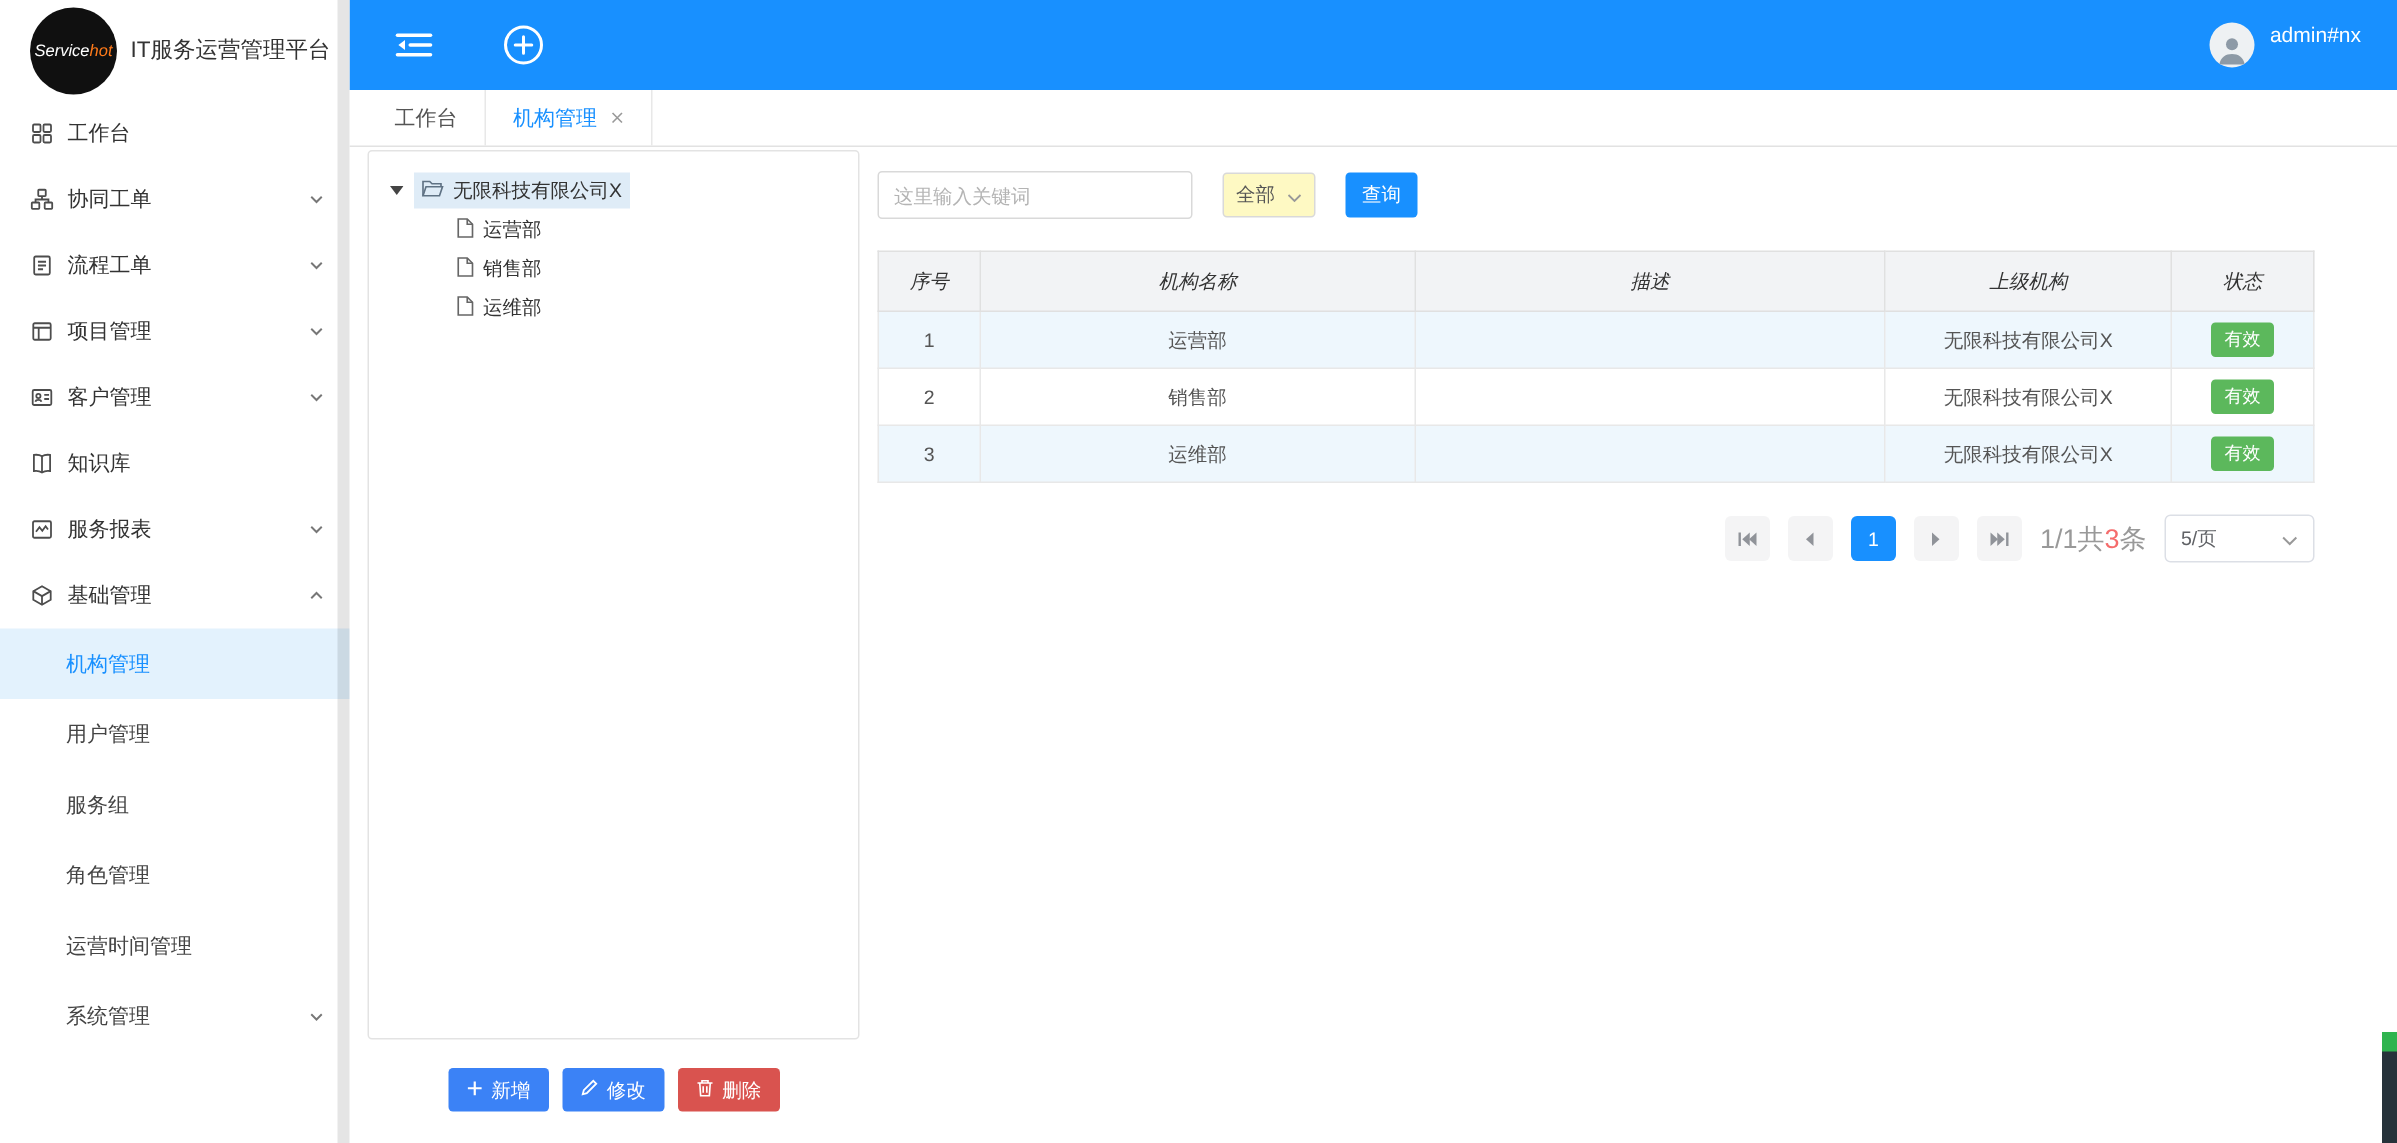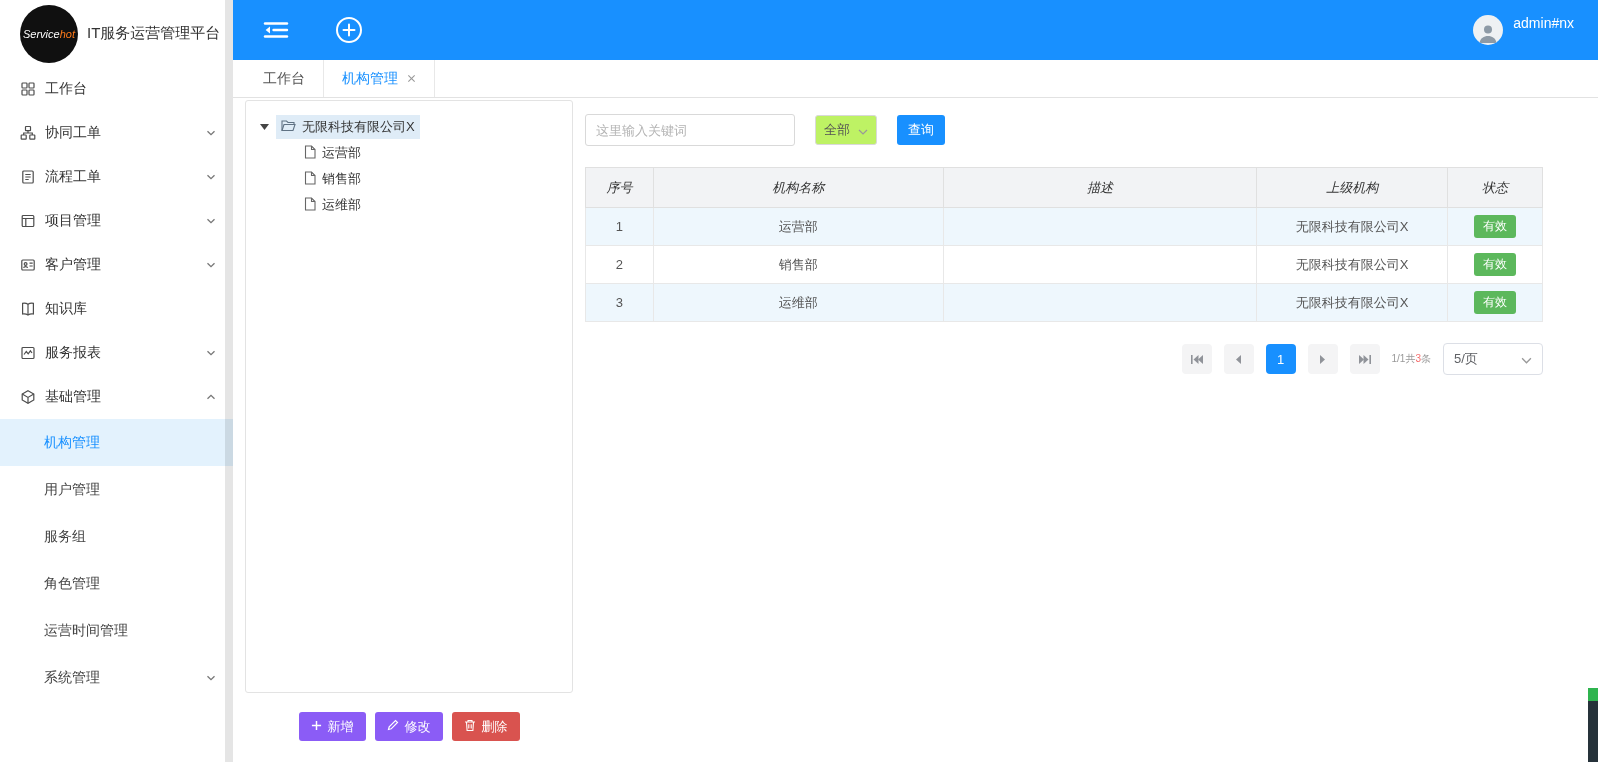--- a/index.html
+++ b/index.html
@@ -51,49 +51,49 @@
     padding:13px 10px; overflow:auto; }
   .tree-root-row { display:flex; align-items:center; height:26px; cursor:pointer; }
   .tree-caret { margin:0 7px 0 4px; display:flex; }
   .tree-node-label { font-size:13px; color:#333; padding:3px 5px; display:flex; align-items:center; gap:6px; }
   .tree-node-label.selected { background:#dfecf7; }
   .tree-child-row { display:flex; align-items:center; height:26px; padding-left:48px; gap:6px;
     font-size:13px; color:#333; cursor:pointer; }
   .tree-actions { display:flex; justify-content:center; gap:9px; margin-top:19px; }
   .btn { height:29px; display:inline-flex; align-items:center; gap:6px; padding:0 12px;
     border:none; border-radius:3px; color:#fff; font-size:13px; cursor:pointer; }
-  .btn-blue { background:#8b5cf6; }
+  .btn-blue { background:#3b82f6; }
   .btn-red { background:#d9534f; }
 
   
   .table-col { width:958px; display:flex; flex-direction:column; flex-shrink:0; }
   .toolbar { display:flex; align-items:center; margin-top:14px; gap:20px; }
   .search-input { width:210px; height:32px; border:1px solid #d9d9d9; border-radius:3px;
     padding:0 10px; font-size:13px; color:#333; outline:none; font-family:inherit; }
   .search-input::placeholder { color:#b4b4b4; }
   .fake-select { width:62px; height:30px; border:1px solid #d9d9d9; border-radius:3px;
     display:flex; align-items:center; justify-content:space-between; padding:0 8px;
-    font-size:13px; color:#555; background:#bef264; cursor:pointer; }
+    font-size:13px; color:#555; background:#fef9c3; cursor:pointer; }
   .query-btn { width:48px; height:30px; background:#1890ff; color:#fff; border:none;
     border-radius:3px; font-size:13px; cursor:pointer; font-family:inherit; }
 
   table { width:100%; border-collapse:collapse; margin-top:21px; }
   th { background:#f2f3f5; font-weight:normal; font-size:13px; color:#333; height:40px;
     border:1px solid #e0e0e0;font-style:italic; }
   td { height:38px; text-align:center; font-size:13px; color:#555; border:1px solid #e8e8e8; }
   tr.stripe td { background:#eef7fd; }
   .badge { display:inline-block; background:#5cb85c; color:#fff; font-size:12px;
     padding:3px 9px; border-radius:3px; }
 
   .pagination { display:flex; align-items:center; justify-content:flex-end; gap:12px; margin-top:21px; }
   .pg-btn { width:30px; height:30px; border-radius:4px; background:#f4f4f5; border:none;
     display:flex; align-items:center; justify-content:center; cursor:pointer; }
   .pg-page { width:30px; height:30px; border-radius:4px; background:#1890ff; color:#fff;
     font-size:13px; display:flex; align-items:center; justify-content:center; cursor:pointer; }
-  .pg-summary { font-size:10px; color:#999;text-align:right; }
+  .pg-summary { font-size:18px; color:#999;text-align:right; }
   .pg-summary .count { color:#f56c6c; }
   .size-select { width:100px; height:32px; border:1px solid #dcdfe6; border-radius:4px;
     display:flex; align-items:center; justify-content:space-between; padding:0 10px;
     font-size:13px; color:#606266; background:#fff; cursor:pointer; }
 
   
   .page-scrollbar { position:absolute; right:0; bottom:0; width:10px; height:74px;
     background:#26323a; z-index:9; cursor:pointer; }
   .page-scrollbar-green { width:100%; height:13px; background:#2fb44f; }
 </style>

